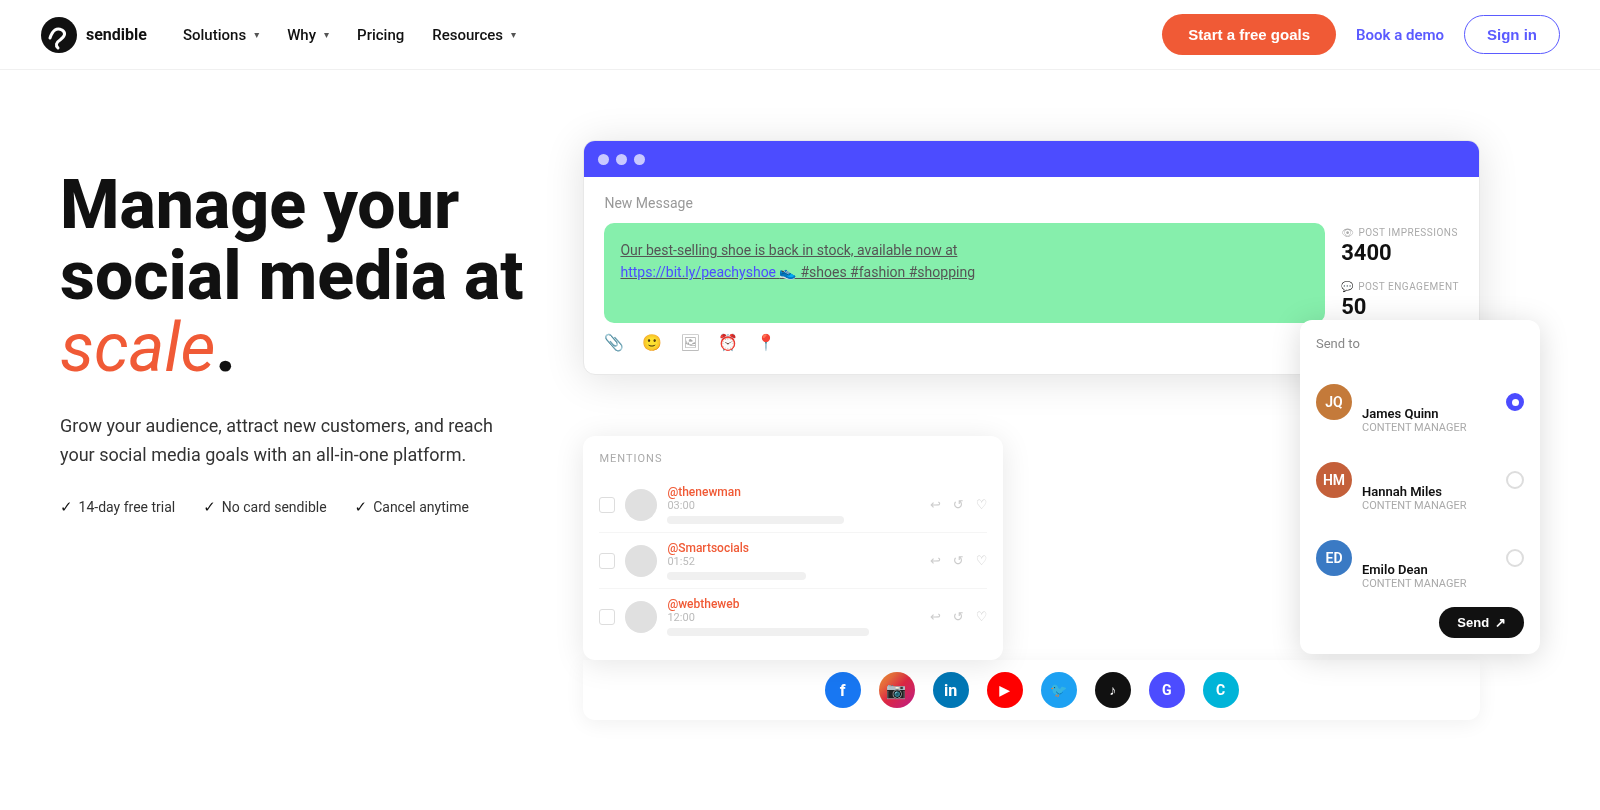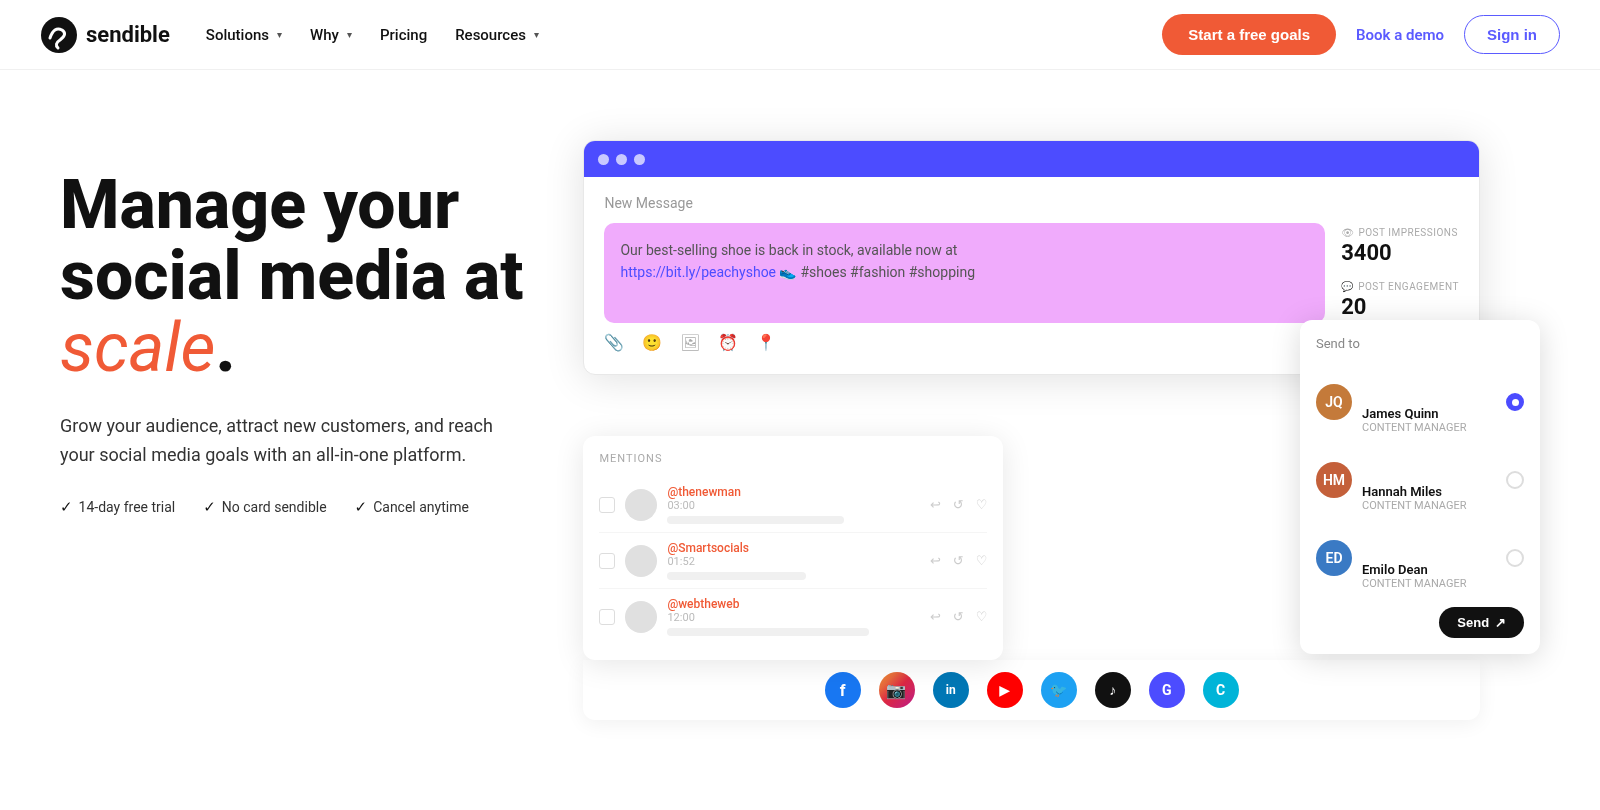--- a/index.html
+++ b/index.html
@@ -5,21 +5,21 @@
     * { margin: 0; padding: 0; box-sizing: border-box; }
     body { font-family: -apple-system, BlinkMacSystemFont, 'Segoe UI', Roboto, sans-serif; background: #fff; color: #111; overflow-x: hidden; }
 
     
     nav {
       display: flex; align-items: center; justify-content: space-between;
       padding: 0 40px; height: 70px; border-bottom: 1px solid #f0f0f0;
       position: sticky; top: 0; background: #fff; z-index: 100;
     }
     .nav-left { display: flex; align-items: center; gap: 36px; }
-    .logo { display: flex; align-items: center; gap: 8px; font-size: 22px; font-weight: 700; color: #111; }
+    .logo { display: flex; align-items: center; gap: 8px; font-size: 16px; font-weight: 700; color: #111; }
     .logo-icon { width: 38px; height: 38px; }
     .nav-links { display: flex; align-items: center; gap: 28px; }
     .nav-link { font-size: 15px; color: #111; cursor: pointer; display: flex; align-items: center; gap: 8px; font-weight: 500; text-decoration: none; }
     .chevron { font-size: 10px; color: #555; }
     .nav-right { display: flex; align-items: center; gap: 20px; }
     .btn-trial {
       background: #f05a36; color: #fff; border: none; border-radius: 50px;
       padding: 12px 26px; font-size: 15px; font-weight: 600; cursor: pointer;
     }
     .btn-demo { font-size: 15px; color: #5b5bff; font-weight: 600; cursor: pointer; text-decoration: none; }
@@ -56,22 +56,22 @@
       overflow: hidden; border: 1px solid #e8e8e8;
     }
     .window-bar {
       background: #4c4cff; height: 36px; display: flex; align-items: center; padding: 0 14px; gap: 7px;
     }
     .dot { width: 11px; height: 11px; border-radius: 50%; background: rgba(255,255,255,0.7); }
     .composer-body { padding: 18px 20px; }
     .composer-label { font-size: 14px; color: #999; margin-bottom: 12px; }
     .composer-content { display: flex; gap: 16px; }
     .composer-text-area {
-      flex: 1; background: #f0abfc; border-radius: 10px; padding: 16px;
-      font-size: 14px; color: #555; line-height: 1.6; min-height: 100px;
+      flex: 1; background: #86efac; border-radius: 10px; padding: 16px;
+      font-size: 14px; color: #555; line-height: 1.6; min-height: 100px; text-decoration: underline;
     }
     .composer-text-area a { color: #4c4cff; }
     .composer-stats { display: flex; flex-direction: column; gap: 16px; min-width: 110px; padding-top: 4px; }
     .stat-item { display: flex; flex-direction: column; gap: 2px; }
     .stat-label { font-size: 10px; color: #aaa; text-transform: uppercase; letter-spacing: 0.5px; display: flex; align-items: center; gap: 4px; }
     .stat-value { font-size: 22px; font-weight: 700; color: #111; }
     .composer-toolbar { display: flex; gap: 18px; padding: 10px 0 4px; align-items: center; }
     .toolbar-icon { font-size: 16px; color: #aaa; cursor: pointer; }
 
     
@@ -216,21 +216,21 @@
                 <span>👁</span>
                 <span>POST IMPRESSIONS</span>
               </div>
               <div class="stat-value">3400</div>
             </div>
             <div class="stat-item">
               <div class="stat-label">
                 <span>💬</span>
                 <span>POST ENGAGEMENT</span>
               </div>
-              <div class="stat-value">20</div>
+              <div class="stat-value">50</div>
             </div>
           </div>
         </div>
         <div class="composer-toolbar">
           <span class="toolbar-icon">📎</span>
           <span class="toolbar-icon">🙂</span>
           <span class="toolbar-icon">🖼</span>
           <span class="toolbar-icon">⏰</span>
           <span class="toolbar-icon">📍</span>
         </div>
@@ -312,21 +312,21 @@
           <span class="mention-action">↩</span>
           <span class="mention-action">↺</span>
           <span class="mention-action">♡</span>
         </div>
       </div>
     </div>
 
     <div class="social-bar">
       <div class="social-icon social-fb" style="font-weight:700;font-size:16px;">f</div>
       <div class="social-icon social-ig" style="font-size:16px;">📷</div>
-      <div class="social-icon social-li" style="font-size:12px;font-weight:700;">in</div>
+      <div class="social-icon social-li" style="font-size:16px;font-weight:700;">in</div>
       <div class="social-icon social-yt" style="font-size:14px;">▶</div>
       <div class="social-icon social-tw" style="font-size:14px;">🐦</div>
       <div class="social-icon social-tk" style="font-size:14px;">♪</div>
       <div class="social-icon social-g" style="font-size:14px;font-weight:700;">G</div>
       <div class="social-icon social-c" style="font-size:14px;font-weight:700;">C</div>
     </div>
 
   </div>
 </section>
 

